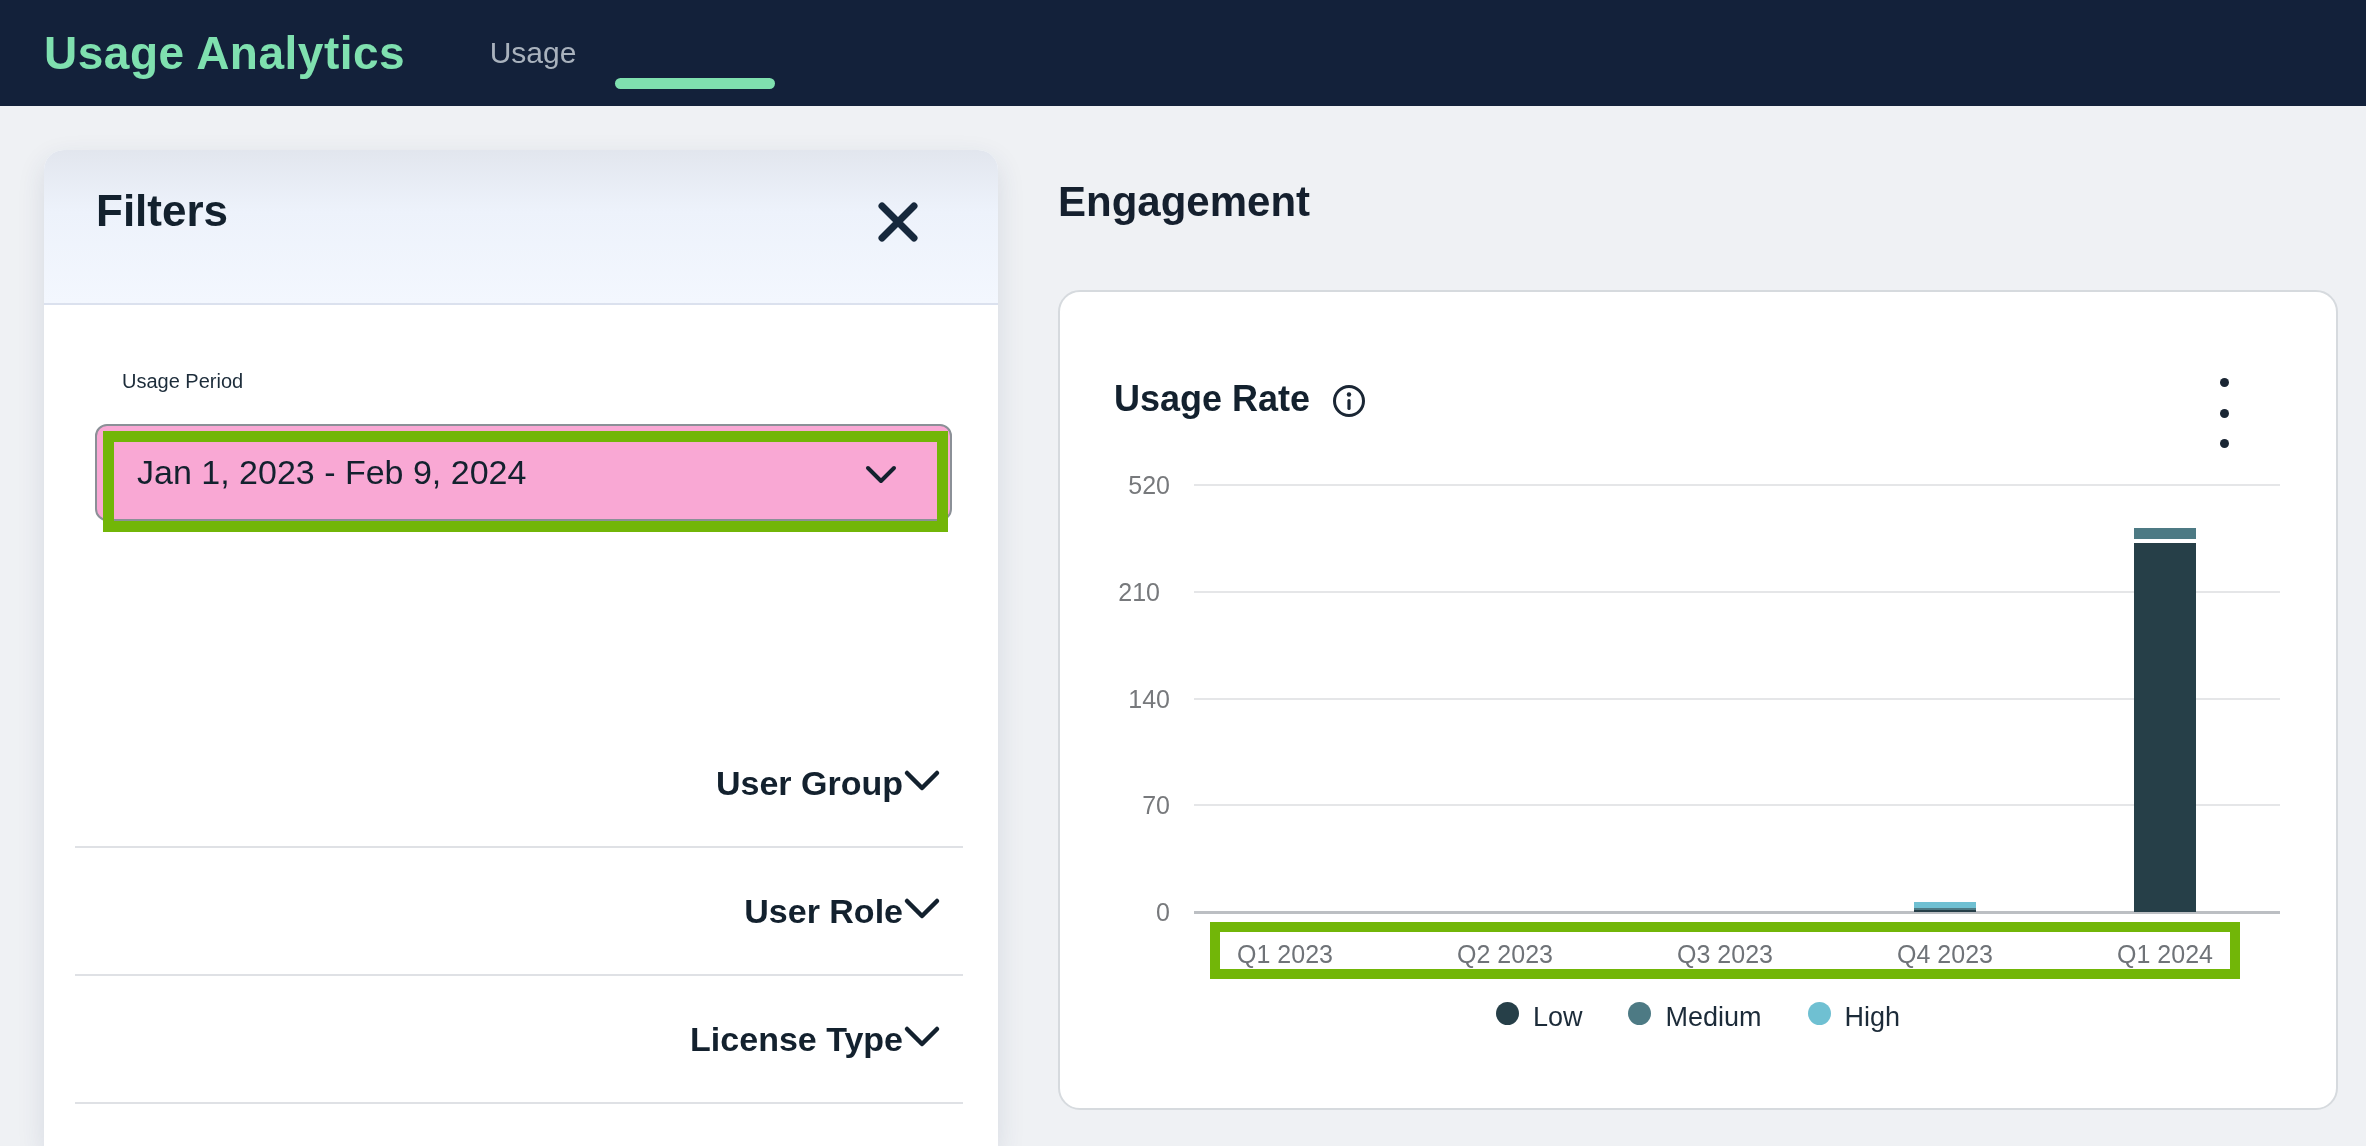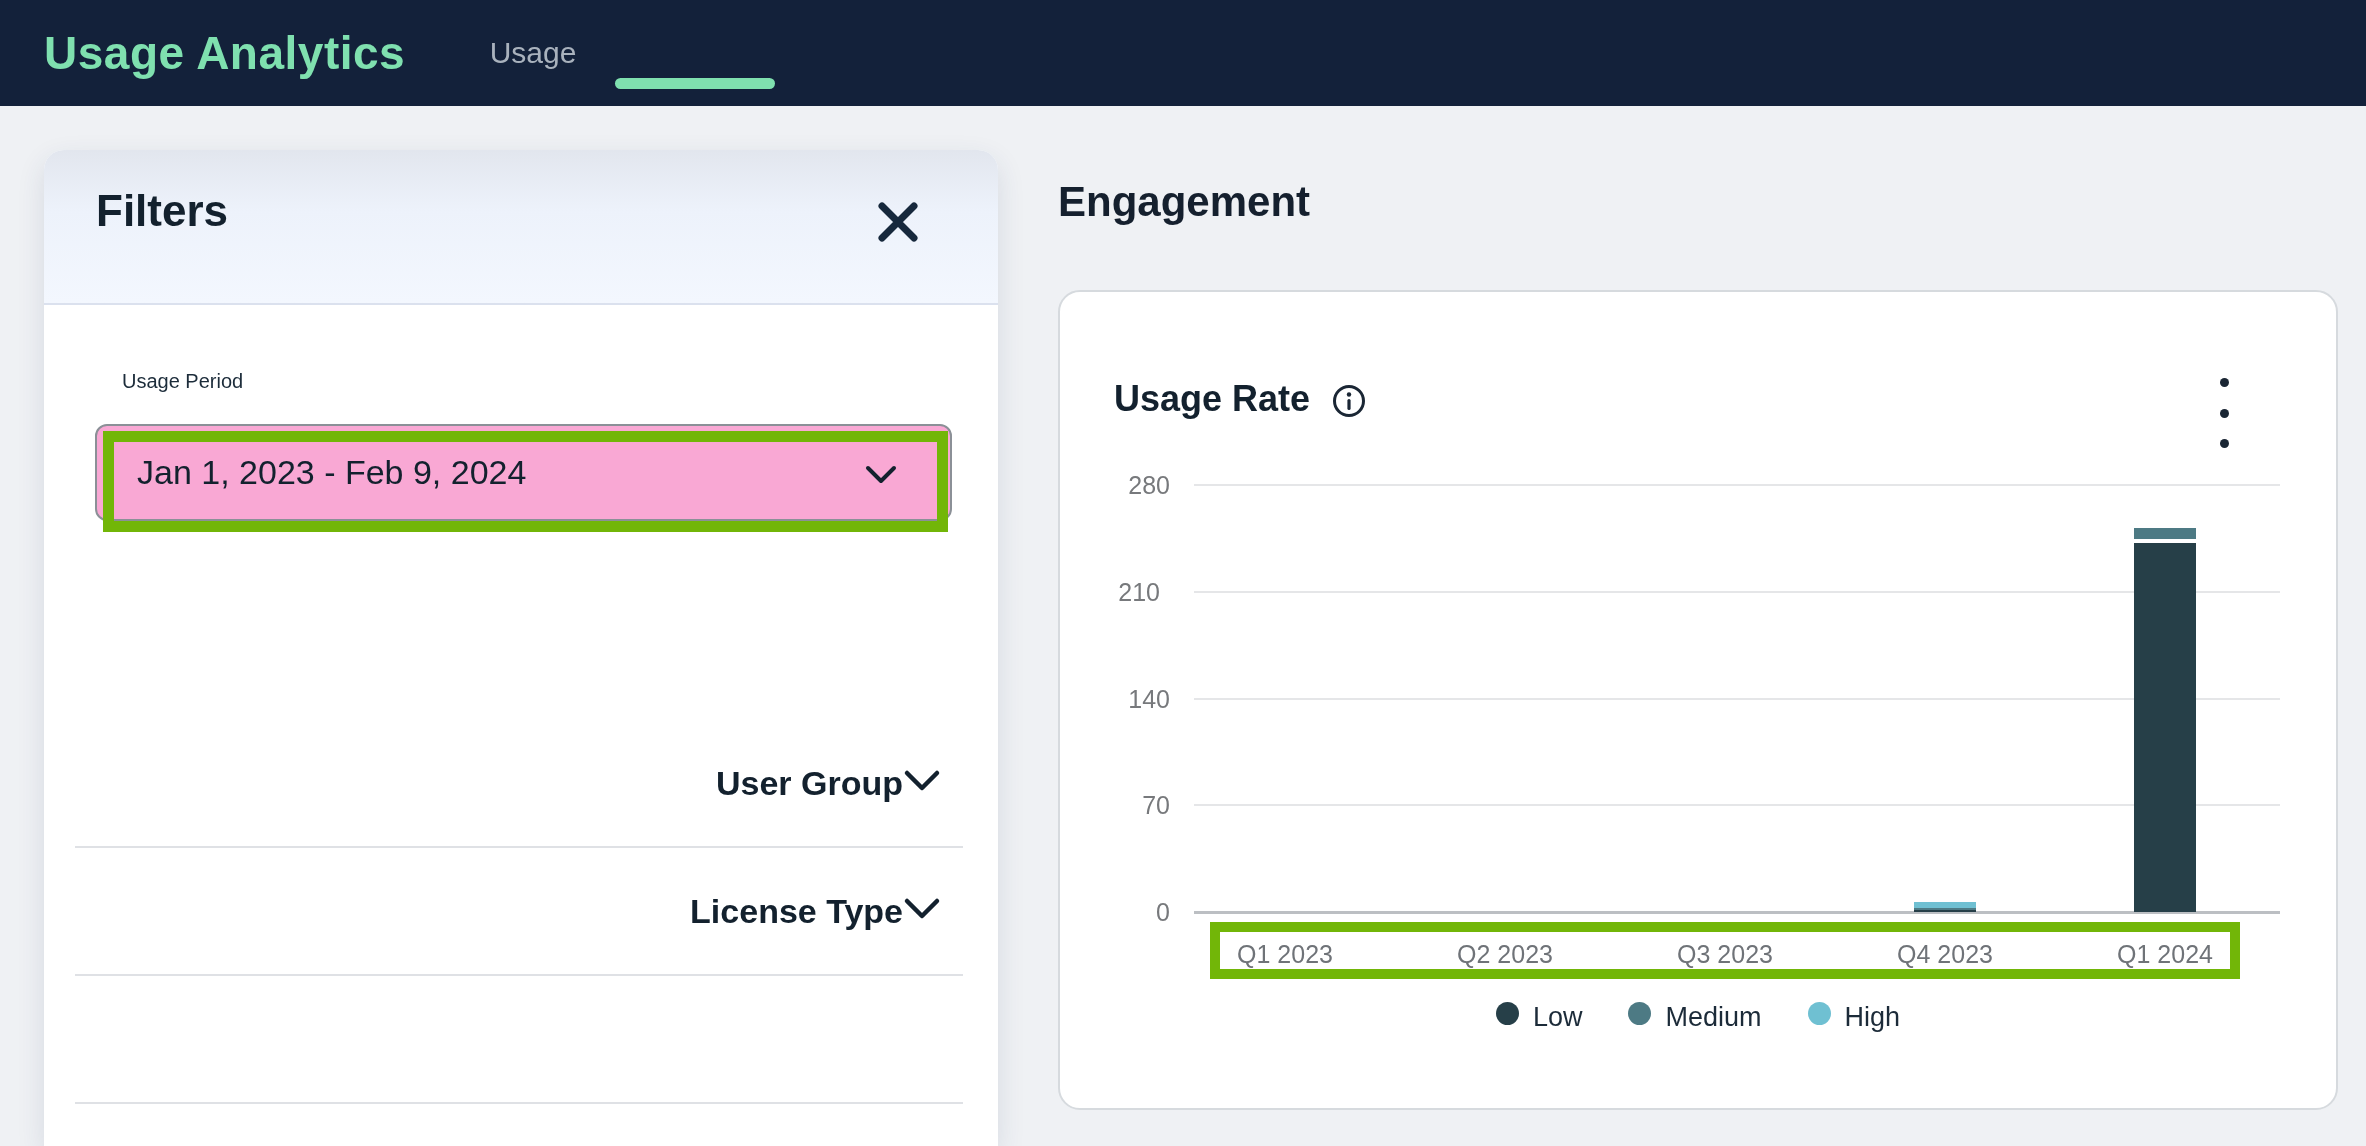--- a/index.html
+++ b/index.html
@@ -118,20 +118,28 @@
   <div class="filter-sections">
     <div class="filter-section">
       <span class="filter-section-label">User Group</span>
       <span>
         <svg width="38" height="24" viewBox="0 0 38 24">
             <path d="M4 4 L19 19 L34 4" stroke="#13212e" stroke-width="4.5" fill="none" stroke-linecap="round" stroke-linejoin="round"></path>
           </svg>
       </span>
     </div>
     <div class="filter-section">
+      <span class="filter-section-label">User Role</span>
+      <span>
+        <svg width="38" height="24" viewBox="0 0 38 24">
+            <path d="M4 4 L19 19 L34 4" stroke="#13212e" stroke-width="4.5" fill="none" stroke-linecap="round" stroke-linejoin="round"></path>
+          </svg>
+      </span>
+    </div>
+    <div class="filter-section">
       <span class="filter-section-label">License Type</span>
       <span>
         <svg width="38" height="24" viewBox="0 0 38 24">
             <path d="M4 4 L19 19 L34 4" stroke="#13212e" stroke-width="4.5" fill="none" stroke-linecap="round" stroke-linejoin="round"></path>
           </svg>
       </span>
     </div>
     <div class="filter-section">
       
       
@@ -159,21 +167,21 @@
   <div class="chart" id="chart">
       <div class="gridline zero" style="left: 134px; width: 1086px; top: 619px;"></div>
       <div class="y-label" style="left: 30px; top: 620px;">0</div>
       <div class="gridline" style="left: 134px; width: 1086px; top: 512.25px;"></div>
       <div class="y-label" style="left: 30px; top: 513.25px;">70</div>
       <div class="gridline" style="left: 134px; width: 1086px; top: 405.5px;"></div>
       <div class="y-label" style="left: 30px; top: 406.5px;">140</div>
       <div class="gridline" style="left: 134px; width: 1086px; top: 298.75px;"></div>
       <div class="y-label" style="left: 20px; top: 299.75px;">210</div>
       <div class="gridline" style="left: 134px; width: 1086px; top: 192px;"></div>
-      <div class="y-label" style="left: 30px; top: 193px;">280</div>
+      <div class="y-label" style="left: 30px; top: 193px;">520</div>
       <div class="x-label" style="left: 225px; top: 648px;">Q1 2023</div>
       <div class="x-label" style="left: 445px; top: 648px;">Q2 2023</div>
       <div class="x-label" style="left: 665px; top: 648px;">Q3 2023</div>
       <div class="x-label" style="left: 885px; top: 648px;">Q4 2023</div>
       <div class="x-label" style="left: 1105px; top: 648px;">Q1 2024</div>
       <div class="bar-seg" style="width: 62px; left: 854px; height: 2px; top: 618px; background: rgb(38, 63, 72);"></div>
       <div class="bar-seg" style="width: 62px; left: 854px; height: 2px; top: 616px; background: rgb(77, 122, 132);"></div>
       <div class="bar-seg" style="width: 62px; left: 854px; height: 6.1px; top: 609.9px; background: rgb(111, 192, 210);"></div>
       <div class="bar-seg" style="width: 62px; left: 1074px; height: 369.05px; top: 250.95px; background: rgb(38, 63, 72);"></div>
       <div class="bar-seg" style="width: 62px; left: 1074px; height: 15.25px; top: 235.7px; background: rgb(77, 122, 132); border-bottom: 4px solid rgb(255, 255, 255);"></div>

